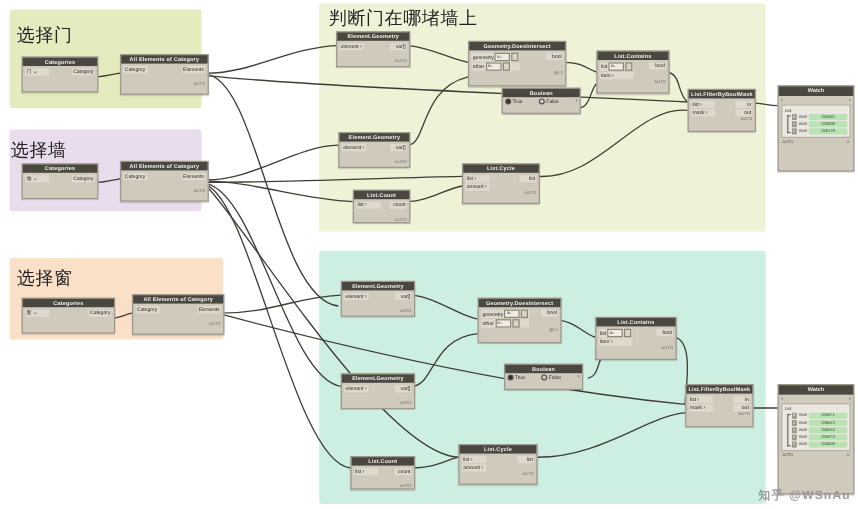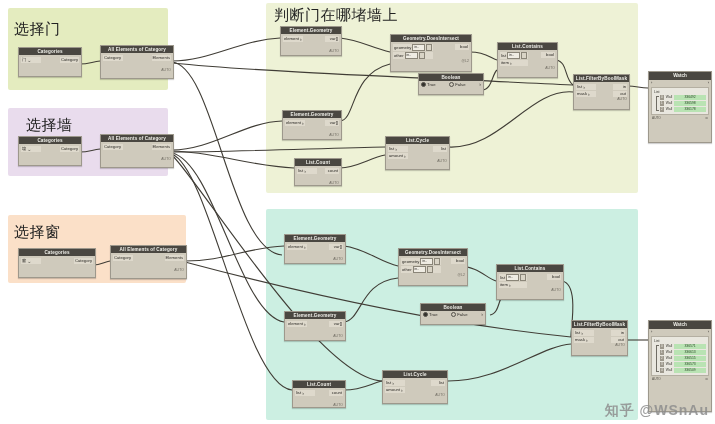--- a/index.html
+++ b/index.html
@@ -62,21 +62,21 @@
   .watch-row{display:flex;align-items:center;gap:2px;font-size:3.4px;line-height:5px;
              color:#3a3832;}
   .wr-idx{background:#9d988c;color:#f3f1ea;padding:0 1px;font-size:3px;}
   .wr-key{color:#3a3832;font-size:3.4px;}
   .wr-val{background:#b9e3b3;color:#2d4a2a;padding:0 2px;font-size:3.4px;
           flex:1;text-align:center;}
   .watch-foot{display:flex;justify-content:space-between;font-size:3.2px;
               color:#55524b;padding:0 3px 1px 3px;}
 
   
-  #watermark{position:absolute;right:6px;bottom:4px;font-size:14px;color:#8e8e8e;
+  #watermark{position:absolute;right:6px;bottom:4px;font-size:10px;color:#8e8e8e;
              font-weight:700;letter-spacing:1px;opacity:.85;white-space:nowrap;}
 </style>
 </head>
 <body>
 
 <div id="canvas">
 
   <div class="group" style="left:8px;top:8px;width:160px;height:82px;background:#e4ecbf;"></div>
   <div class="group" style="left:8px;top:108px;width:160px;height:68px;background:#e9dced;"></div>
   <div class="group" style="left:8px;top:215px;width:178px;height:68px;background:#fbe0c8;"></div>
@@ -128,21 +128,21 @@
       <path d="M458,266 C478,266 486,278 496,281"></path>
       <path d="M490,315 C500,314 498,296 506,290"></path>
       <path d="M562,281 C580,284 570,332 571,337"></path>
       <path d="M344,390 C362,390 370,384 382,381"></path>
       <path d="M446,381 C500,382 540,346 571,344"></path>
       <path d="M626,340 C634,340 640,340 648,340"></path>
     </g>
   </svg>
 
   <div class="group-title" style="left:14px;top:20px;">选择门</div>
-  <div class="group-title" style="left:26px;top:116px;">选择墙</div>
+  <div class="group-title" style="left:9px;top:116px;">选择墙</div>
   <div class="group-title" style="left:14px;top:223px;">选择窗</div>
   <div class="group-title" style="left:274px;top:6px;text-align:right;">判断门在哪堵墙上</div>
 
   <div class="node" style="left:18px;top:47px;width:62px;height:28px;">
     <div class="node-hdr">Categories</div>
     <div class="node-body">
       <div class="ports-in">
         <div class="port port-in">
           <span>门</span>
           <span class="caret">⌄</span>

